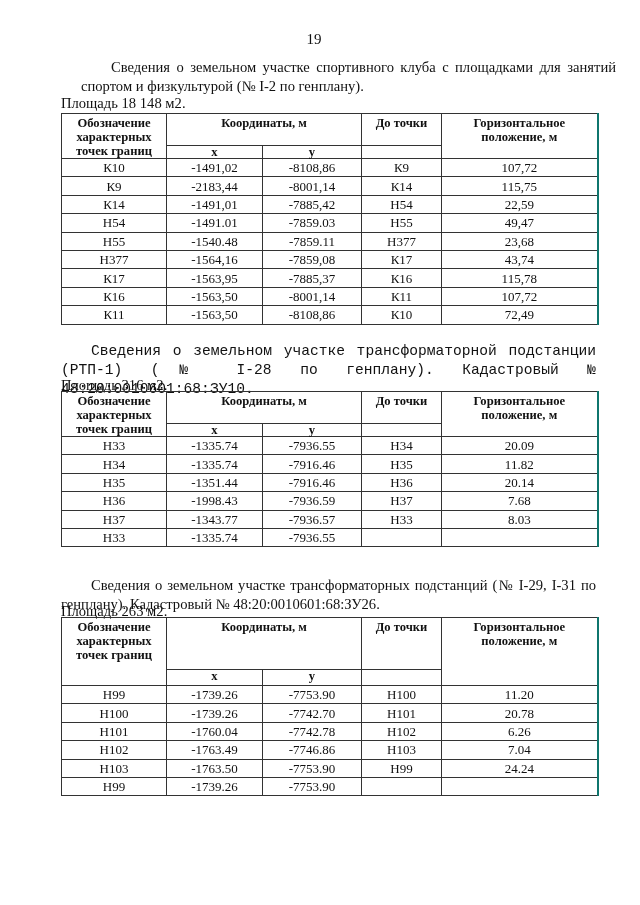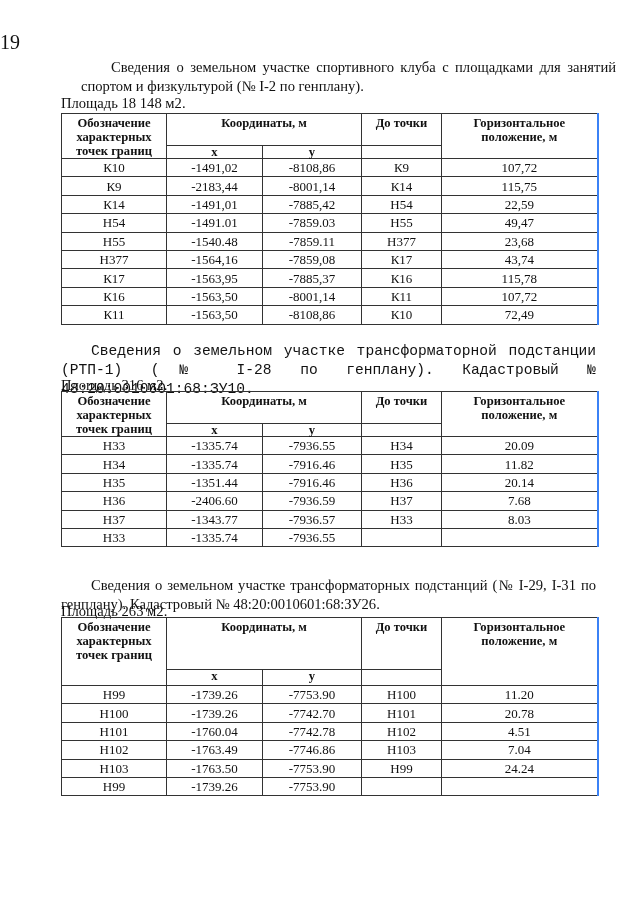--- a/index.html
+++ b/index.html
@@ -1,29 +1,29 @@
 <!DOCTYPE html>
 <html><head>
 <meta charset="utf-8">
 <style>
   html, body { margin:0; padding:0; background:#fff; }
   body { width:640px; height:905px; position:relative; overflow:hidden;
          font-family:"Liberation Serif", "DejaVu Serif", serif; color:#111; }
-  .page-num { position:absolute; top:31px; left:0; width:628px; font-size:20px; }
+  .page-num { position:absolute; top:31px; left:0; width:628px; text-align:center; font-size:15px; }
   .para { position:absolute; left:61px; width:535px; font-size:14.6px; line-height:19px;
           text-align:justify; text-indent:30px; }
   .area { position:absolute; left:61px; width:535px; text-align:left; font-size:14.6px; }
   table.coords { position:absolute; left:61px; width:536px; border-collapse:collapse; table-layout:fixed;
                  font-size:13px; }
   table.coords td, table.coords th { border:1px solid #333; padding:0; text-align:center; vertical-align:middle; }
   table.coords th { font-weight:bold; font-size:12.6px; line-height:14px; vertical-align:top; padding-top:2px; }
   table.coords th.sub { padding-top:0; line-height:12px; height:12px; }
   table.coords tr.row td { height:17.4px; line-height:17px; }
   table.coords tr:last-child td { border-bottom:1.5px solid #333; }
-  table.coords { border-right:2px solid #3b82f6; }
+  table.coords { border-right:2px solid #0f766e; }
 </style>
 </head>
 <body>
 
 <div class="page-num">19</div>
 
 <div class="para" style="top:58px;margin-left:20px;">Сведения о земельном участке спортивного клуба с площадками для занятий спортом и физкультурой (№ I-2 по генплану).</div>
 <div class="area" style="top:95px;">Площадь 18 148 м2.</div>
 <table class="coords" style="top:113px;">
   <colgroup>
@@ -153,21 +153,21 @@
       </tr>
       <tr class="row">
         <td>Н35</td>
         <td>-1351.44</td>
         <td>-7916.46</td>
         <td>Н36</td>
         <td>20.14</td>
       </tr>
       <tr class="row">
         <td>Н36</td>
-        <td>-2406.60</td>
+        <td>-1998.43</td>
         <td>-7936.59</td>
         <td>Н37</td>
         <td>7.68</td>
       </tr>
       <tr class="row">
         <td>Н37</td>
         <td>-1343.77</td>
         <td>-7936.57</td>
         <td>Н33</td>
         <td>8.03</td>
@@ -218,21 +218,21 @@
         <td>-1739.26</td>
         <td>-7742.70</td>
         <td>Н101</td>
         <td>20.78</td>
       </tr>
       <tr class="row">
         <td>Н101</td>
         <td>-1760.04</td>
         <td>-7742.78</td>
         <td>Н102</td>
-        <td>4.51</td>
+        <td>6.26</td>
       </tr>
       <tr class="row">
         <td>Н102</td>
         <td>-1763.49</td>
         <td>-7746.86</td>
         <td>Н103</td>
         <td>7.04</td>
       </tr>
       <tr class="row">
         <td>Н103</td>

